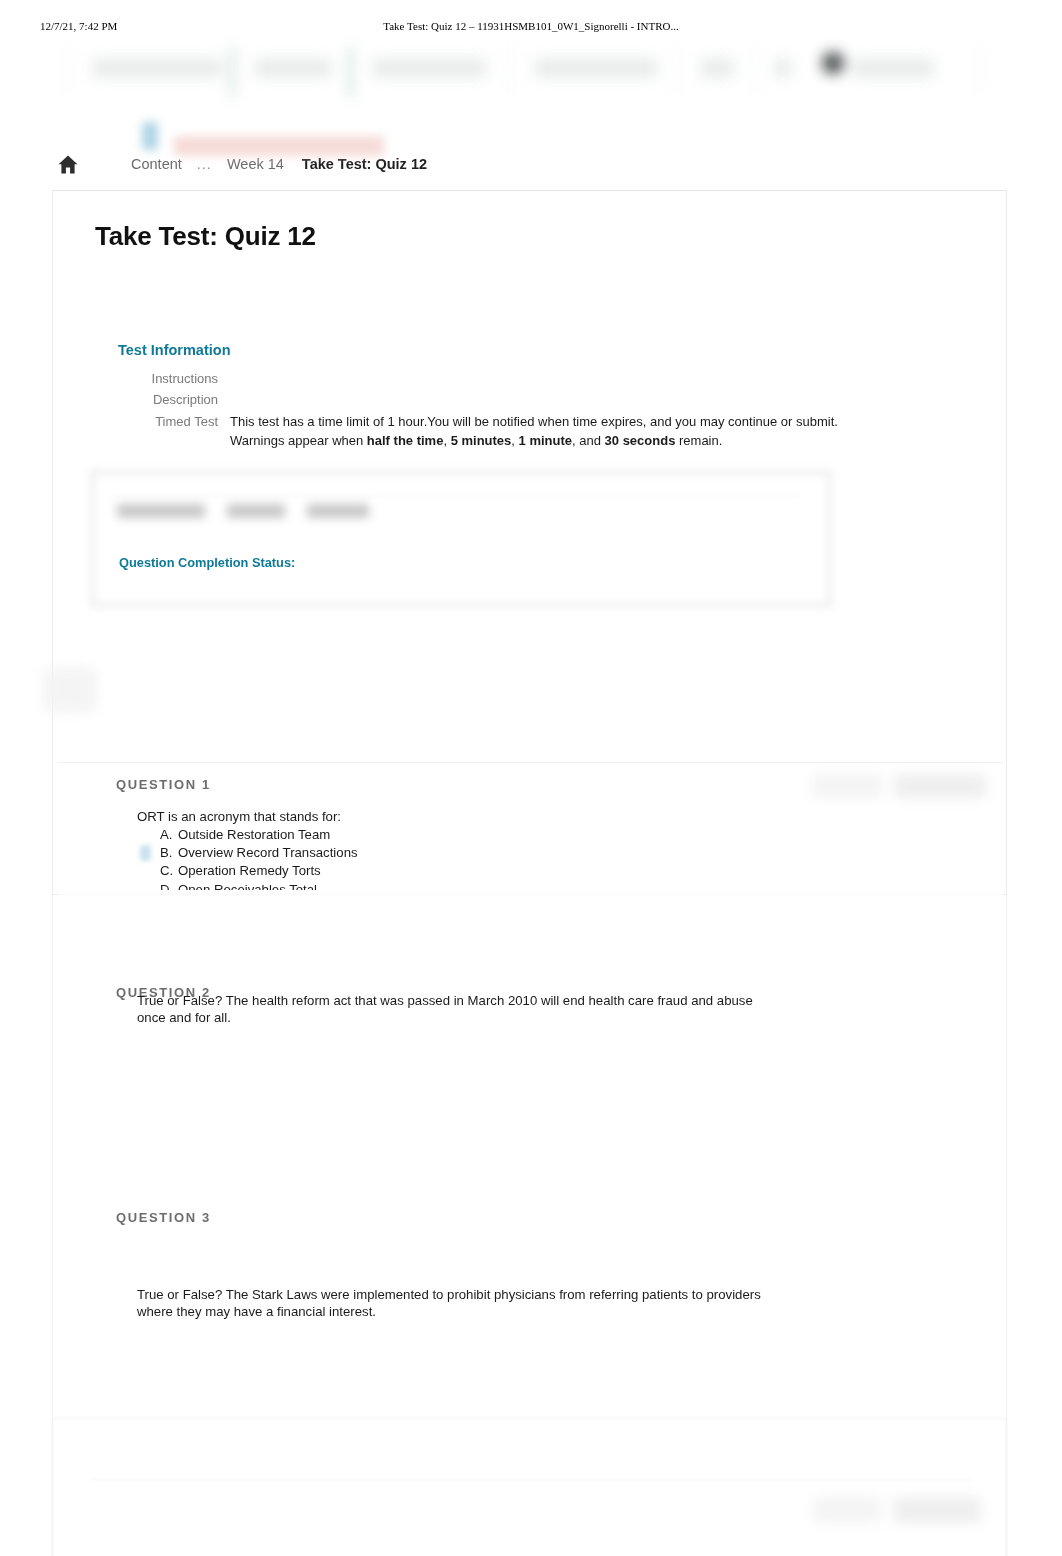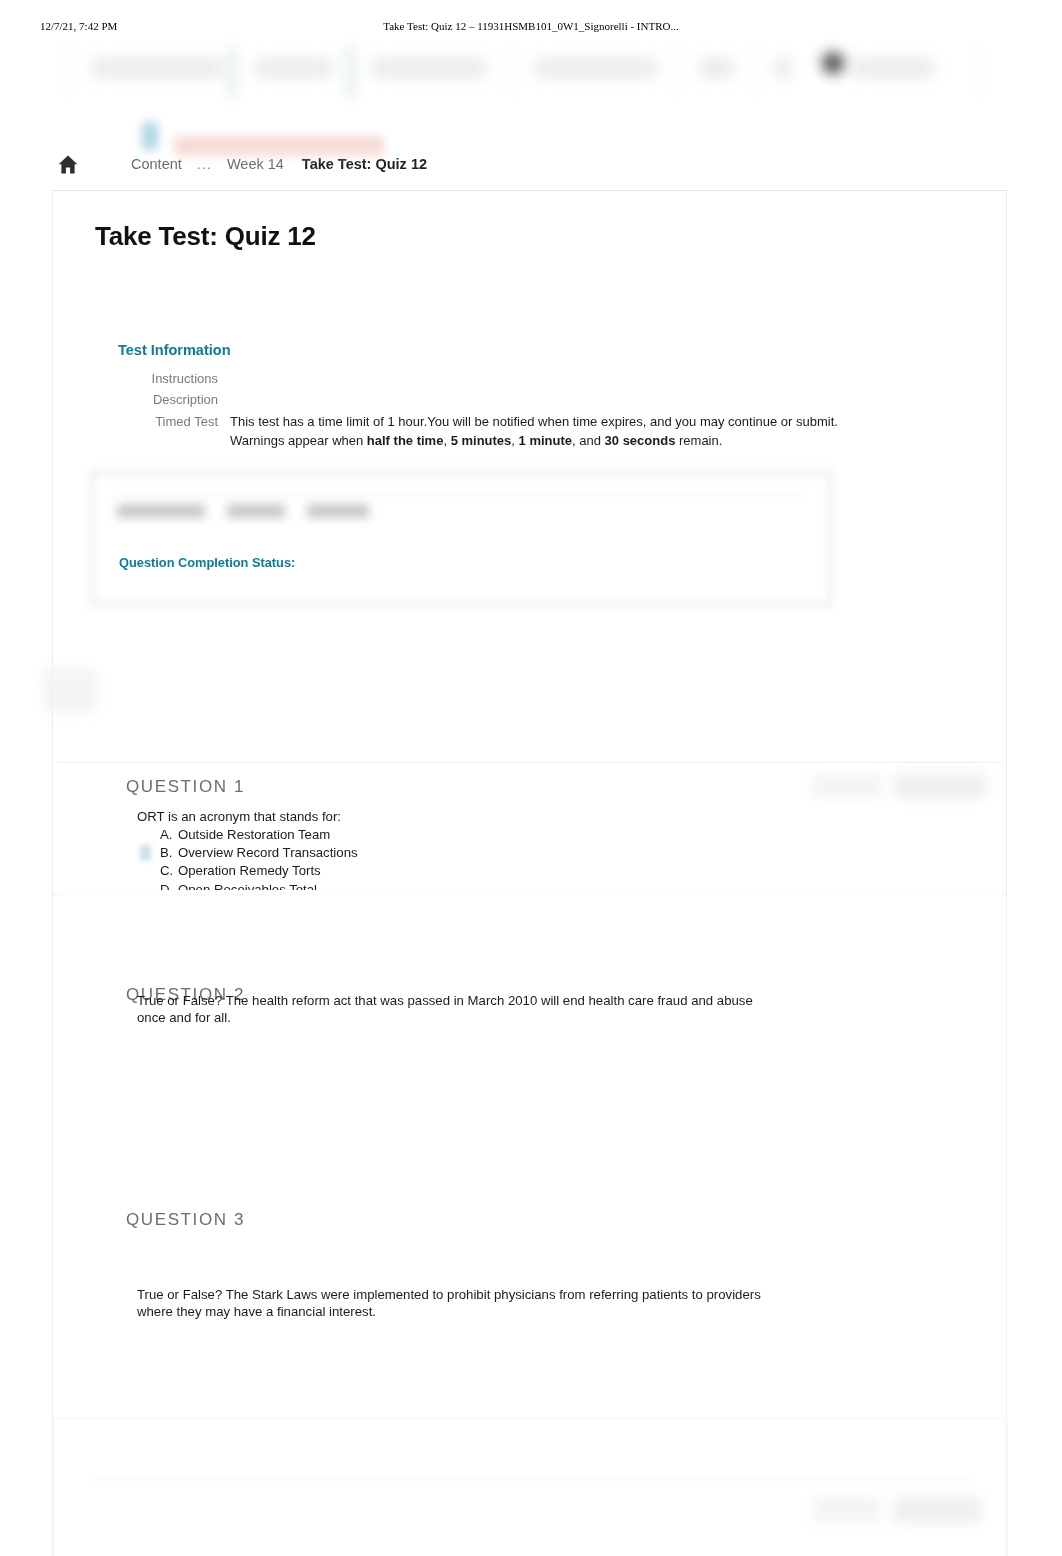--- a/index.html
+++ b/index.html
@@ -242,23 +242,23 @@
     border: 1px solid #e6e6e6;
     filter: blur(6px);
     opacity: .85;
   }
 
   
   .question-block { position: absolute; left: 0; width: 1062px; }
 
   .q-header {
     position: absolute;
-    left: 126px;
-    font-size: 17px;
-    font-weight: normal;
+    left: 116px;
+    font-size: 13px;
+    font-weight: bold;
     letter-spacing: 1.6px;
     color: #6d6d6d;
   }
   .q-divider {
     position: absolute;
     left: 58px;
     width: 945px;
     height: 1px;
     background: #f0f0f0;
   }

